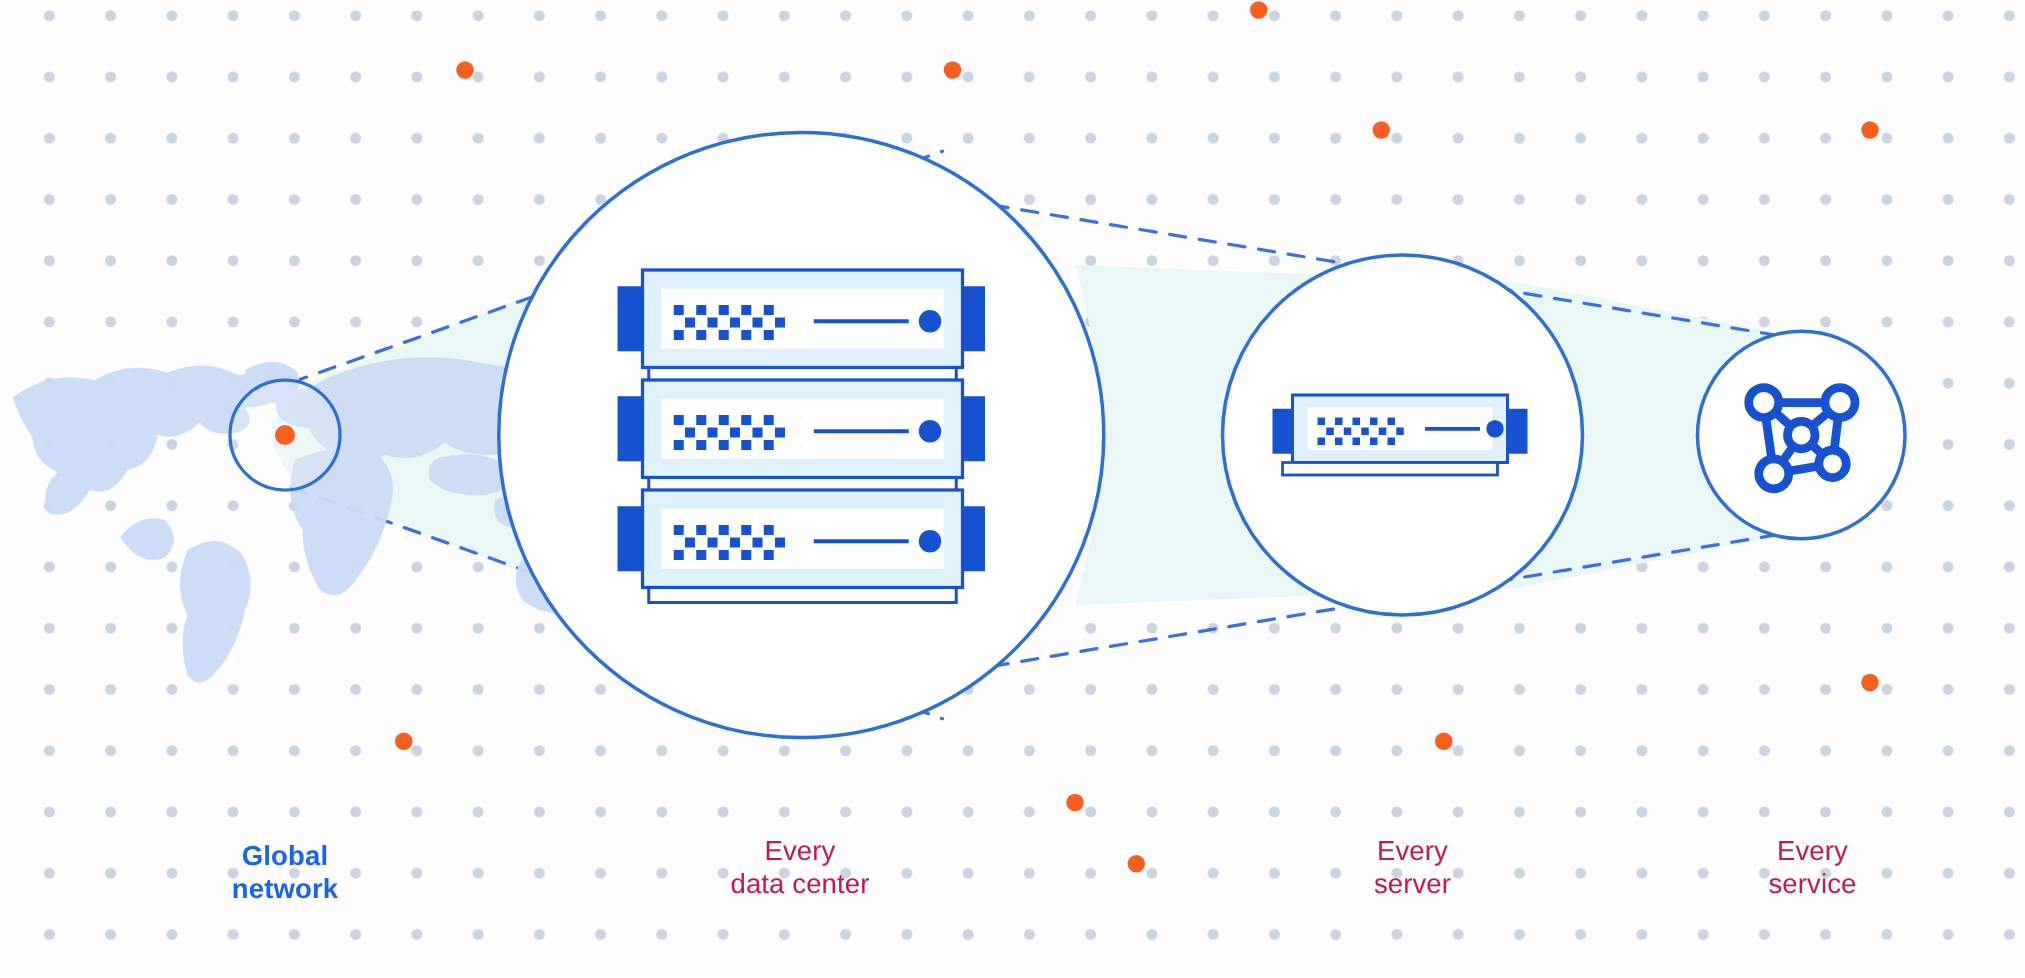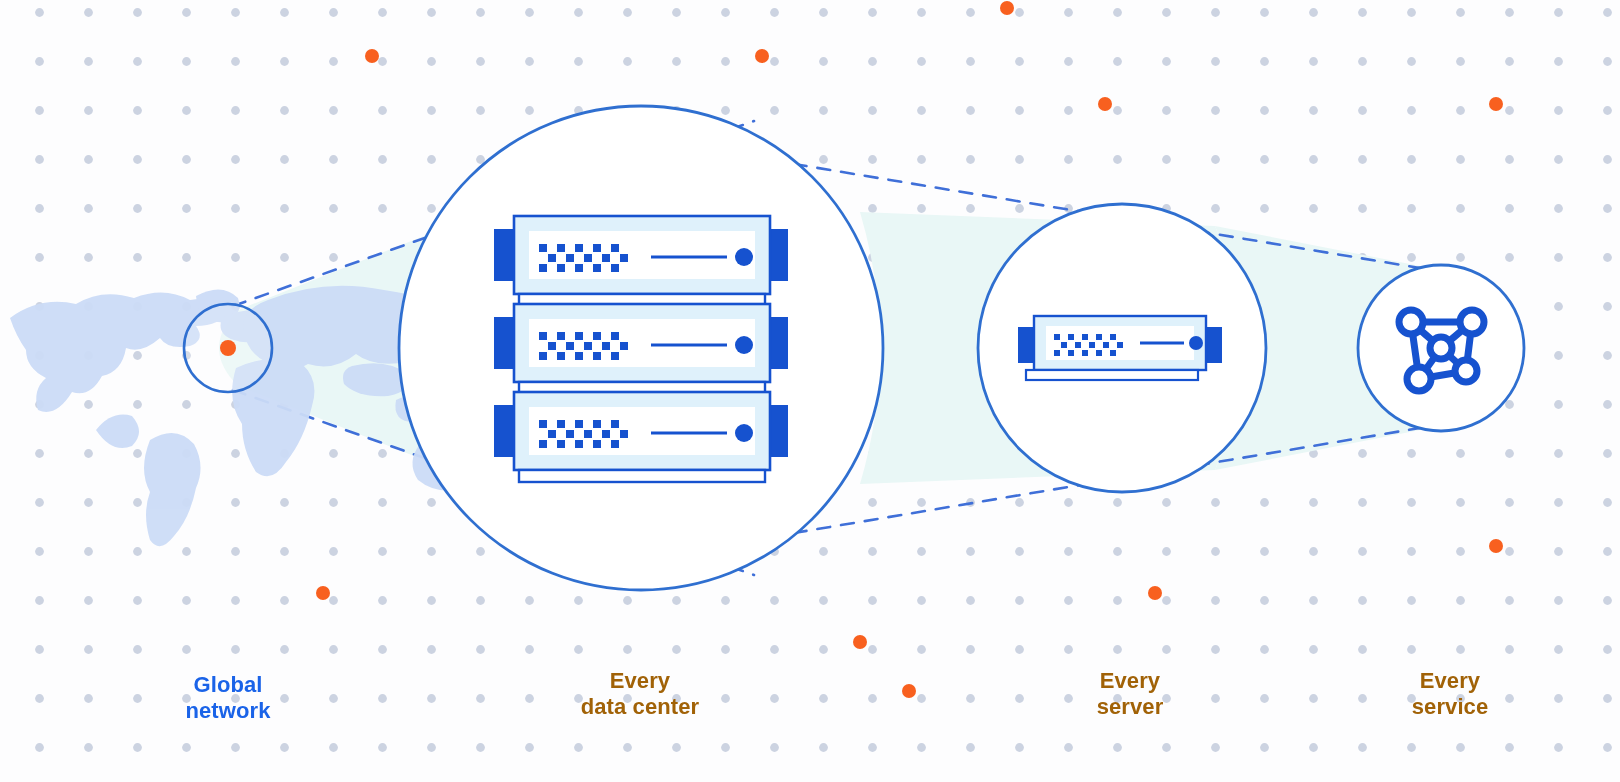--- a/index.html
+++ b/index.html
@@ -4,21 +4,21 @@
 <style>
   html,body{margin:0;padding:0;background:#ffffff;}
   body{width:1620px;height:782px;overflow:hidden;
        font-family:"Liberation Sans","DejaVu Sans",sans-serif;}
   #stage{position:relative;width:1620px;height:782px;background:#fdfdfe;overflow:hidden;}
   #stage svg.layer{position:absolute;left:0;top:0;width:1620px;height:782px;}
   .labels{position:absolute;left:0;top:0;width:1620px;height:782px;pointer-events:none;}
   .lbl{position:absolute;text-align:center;line-height:1.18;
        font-size:22px;font-weight:700;letter-spacing:.1px;white-space:pre-line;}
   .lbl.global{color:#1a63e8;}
-  .lbl.dark{color:#a16207;font-weight:700;}
+  .lbl.dark{color:#be185d;font-weight:400;}
 </style>
 </head>
 <body>
 
 <div id="stage">
 
   <svg class="layer" viewBox="0 0 1620 782" preserveAspectRatio="none">
     <defs>
       <pattern id="dotgrid" x="-14" y="8" width="49" height="49" patternUnits="userSpaceOnUse">
         <circle cx="4.5" cy="4.5" r="4.4" fill="#c3cbdc" opacity="0.85"></circle>

